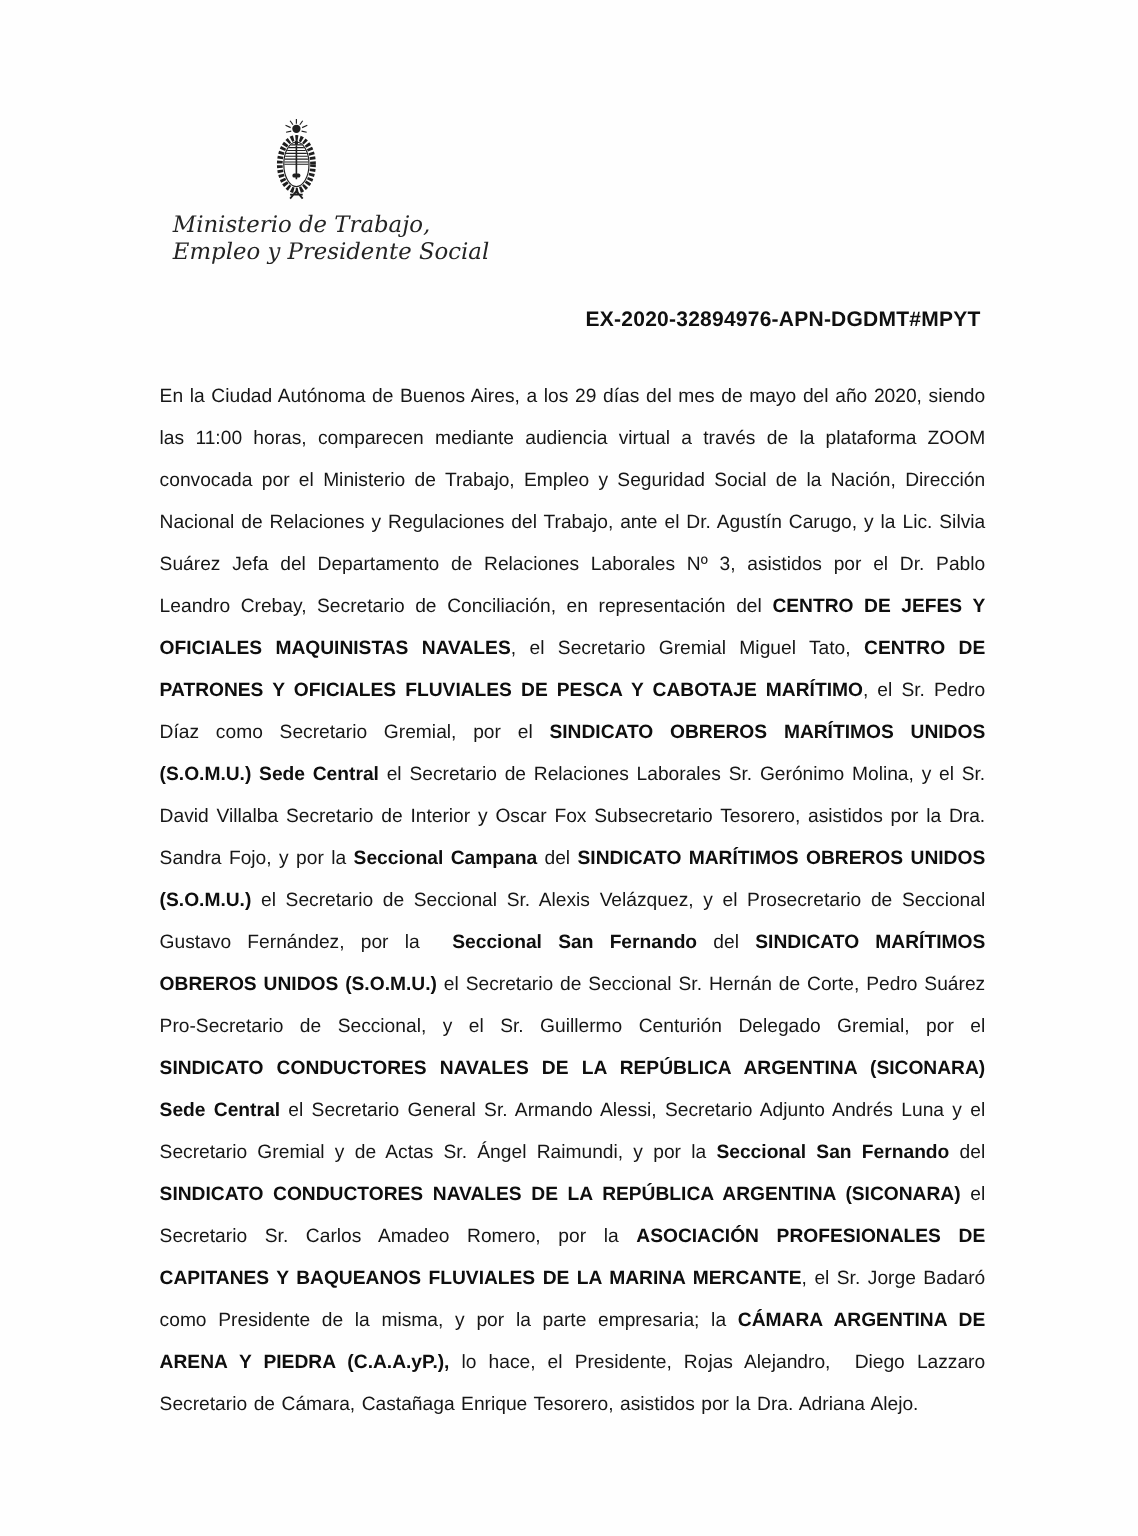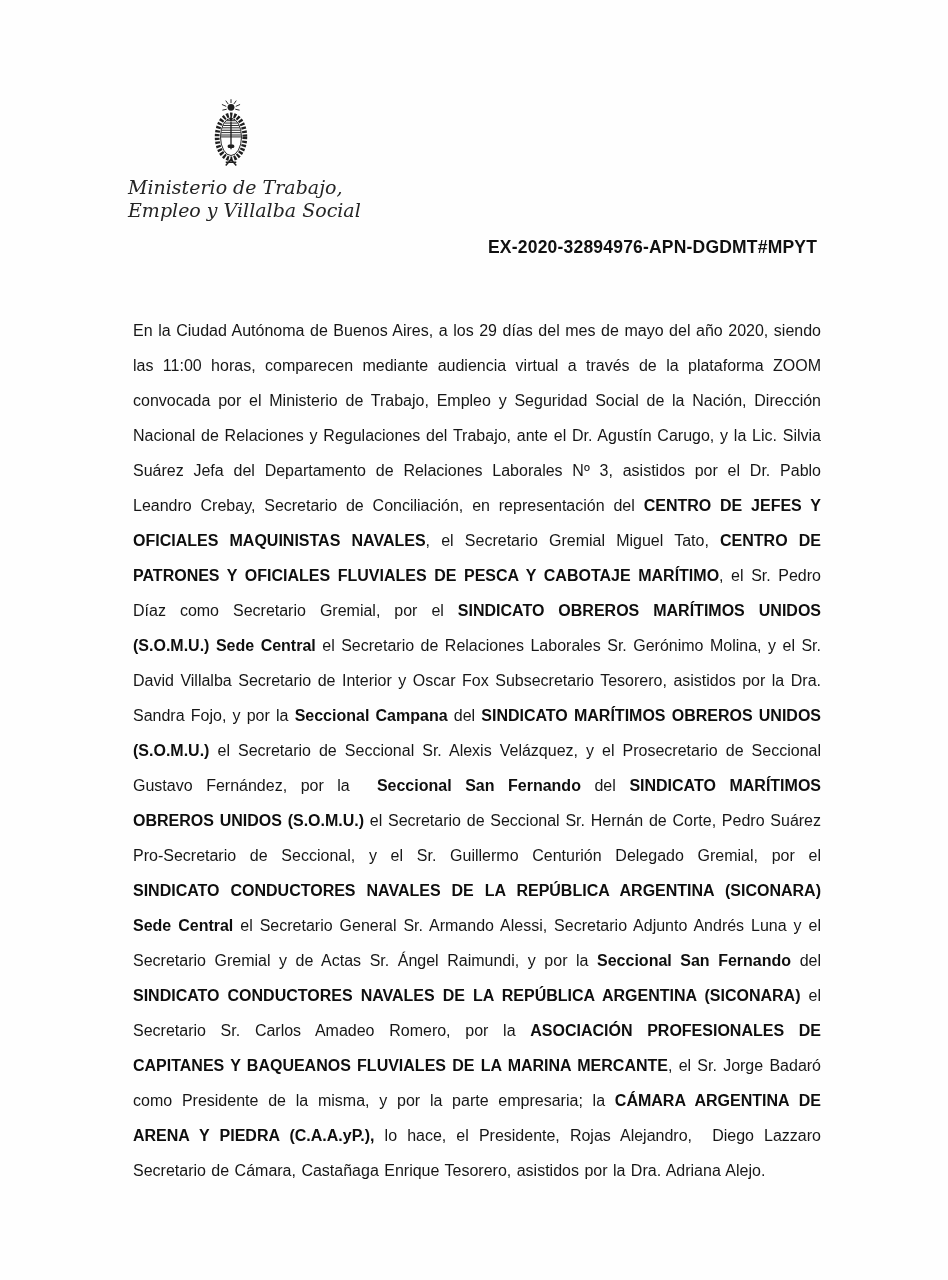--- a/index.html
+++ b/index.html
@@ -22,41 +22,41 @@
     left: 0;
     right: 133px;
     text-align: right;
     font-size: 13px;
     letter-spacing: 0.3px;
     color: #3d3d3d;
   }
   .letterhead {
     position: absolute;
     top: 98px;
-    left: 128px;
+    left: 144px;
     width: 206px;
     text-align: center;
   }
   .coat {
     display: block;
     margin: 0 auto 4px auto;
     width: 42px;
     height: 74px;
   }
   .script-name {
     font-family: "DejaVu Serif", serif;
     font-style: italic;
     font-size: 19px;
     line-height: 23px;
     color: #242424;
     white-space: nowrap;
   }
   .reference {
     position: absolute;
-    top: 237px;
+    top: 256px;
     left: 488px;
     font-size: 17.5px;
     font-weight: bold;
     letter-spacing: 0.2px;
     color: #101010;
   }
   .body-text {
     position: absolute;
     top: 313px;
     left: 133px;
@@ -116,21 +116,21 @@
         <path d="M22 24 q3.2 -3 0 -5.2 q-3.2 2.2 0 5.2" fill="#1f1f1f" stroke="none"></path>
         <line x1="22" y1="24" x2="22" y2="53" stroke-width="1.4"></line>
 
         <rect x="18.5" y="48" width="7" height="3.6" rx="1.6" fill="#1f1f1f" stroke="none"></rect>
 
         <path d="M22 63.5 l-5.5 6.5 M22 63.5 l5.5 6.5 M16.5 66.5 h11" stroke-width="1.6"></path>
       </g>
     </svg>
     <div class="script-name">
       <div>Ministerio de Trabajo,</div>
-      <div>Empleo y Villalba Social</div>
+      <div>Empleo y Presidente Social</div>
     </div>
   </div>
 
   <div class="reference">EX-2020-32894976-APN-DGDMT#MPYT</div>
 
   <p class="body-text"><span>En la Ciudad Autónoma de Buenos Aires, a los 29 días del mes de mayo del año 2020, siendo las 11:00 horas, comparecen mediante audiencia virtual a través de la plataforma ZOOM convocada por el Ministerio de Trabajo, Empleo y Seguridad Social de la Nación, Dirección Nacional de Relaciones y Regulaciones del Trabajo, ante el Dr. Agustín Carugo, y la Lic. Silvia Suárez Jefa del Departamento de Relaciones Laborales Nº 3, asistidos por el Dr. Pablo Leandro Crebay, Secretario de Conciliación, en representación del </span><strong>CENTRO DE JEFES Y OFICIALES MAQUINISTAS NAVALES</strong><span>, el Secretario Gremial Miguel Tato, </span><strong>CENTRO DE PATRONES Y OFICIALES FLUVIALES DE PESCA Y CABOTAJE MARÍTIMO</strong><span>, el Sr. Pedro Díaz como Secretario Gremial, por el </span><strong>SINDICATO OBREROS MARÍTIMOS UNIDOS (S.O.M.U.) Sede Central</strong><span> el Secretario de Relaciones Laborales Sr. Gerónimo Molina, y el Sr. David Villalba Secretario de Interior y Oscar Fox Subsecretario Tesorero, asistidos por la Dra. Sandra Fojo, y por la </span><strong>Seccional Campana</strong><span> del </span><strong>SINDICATO MARÍTIMOS OBREROS UNIDOS (S.O.M.U.)</strong><span> el Secretario de Seccional Sr. Alexis Velázquez, y el Prosecretario de Seccional Gustavo Fernández, por la&nbsp; </span><strong>Seccional San Fernando</strong><span> del </span><strong>SINDICATO MARÍTIMOS OBREROS UNIDOS (S.O.M.U.)</strong><span> el Secretario de Seccional Sr. Hernán de Corte, Pedro Suárez Pro-Secretario de Seccional, y el Sr. Guillermo Centurión Delegado Gremial, por el </span><strong>SINDICATO CONDUCTORES NAVALES DE LA REPÚBLICA ARGENTINA (SICONARA) Sede Central</strong><span> el Secretario General Sr. Armando Alessi, Secretario Adjunto Andrés Luna y el Secretario Gremial y de Actas Sr. Ángel Raimundi, y por la </span><strong>Seccional San Fernando</strong><span> del </span><strong>SINDICATO CONDUCTORES NAVALES DE LA REPÚBLICA ARGENTINA (SICONARA)</strong><span> el Secretario Sr. Carlos Amadeo Romero, por la </span><strong>ASOCIACIÓN PROFESIONALES DE CAPITANES Y BAQUEANOS FLUVIALES DE LA MARINA MERCANTE</strong><span>, el Sr. Jorge Badaró como Presidente de la misma, y por la parte empresaria; la </span><strong>CÁMARA ARGENTINA DE ARENA Y PIEDRA (C.A.A.yP.),</strong><span> lo hace, el Presidente, Rojas Alejandro,&nbsp; Diego Lazzaro Secretario de Cámara, Castañaga Enrique Tesorero, asistidos por la Dra. Adriana Alejo.</span></p>
 
 </div>
 
 </body></html>

